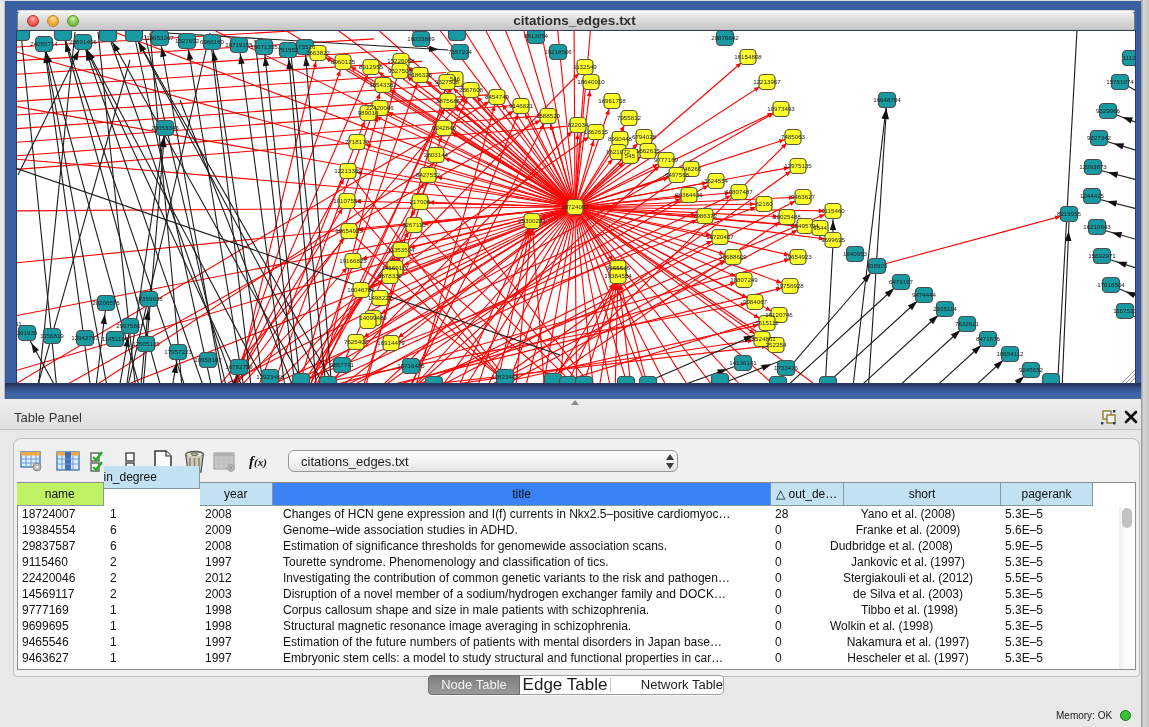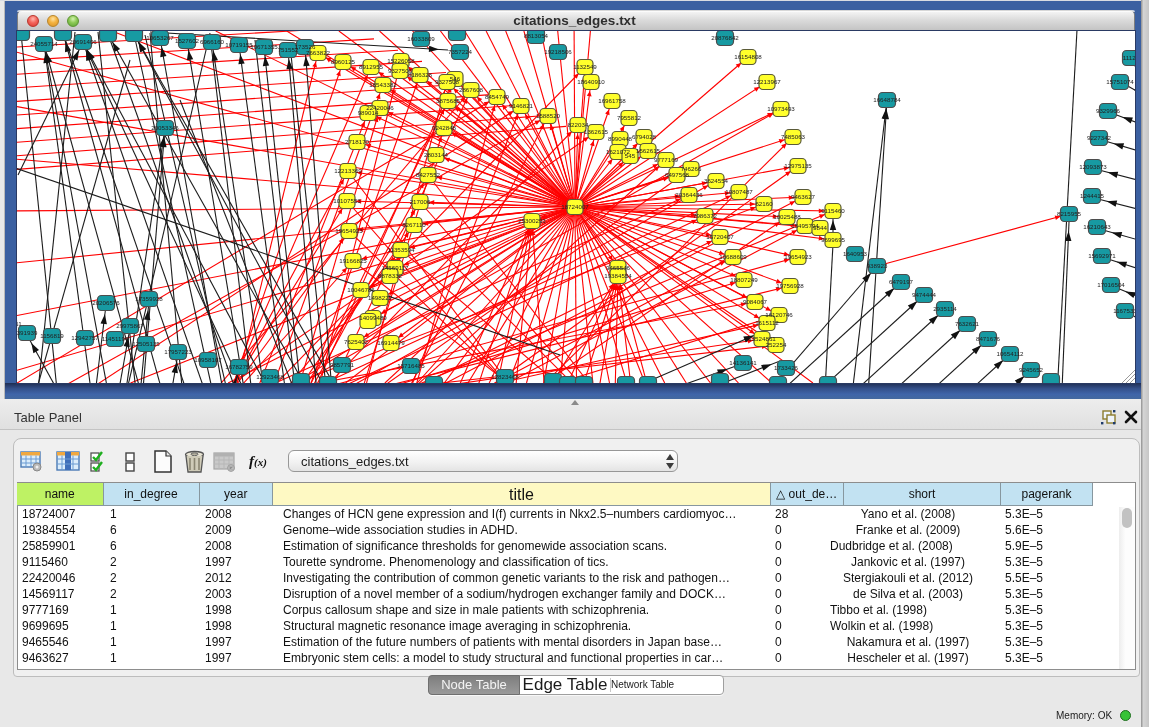--- a/index.html
+++ b/index.html
@@ -851,41 +851,41 @@
   </svg>
 <div class="abs" style="left:249px;top:452px;width:24px;height:18px;font-family:'Liberation Serif',serif;font-style:italic;font-weight:700;font-size:15px;color:#111;line-height:18px">f<span style="font-size:11px">(x)</span></div>
 
 <div class="abs" style="left:288px;top:450px;width:390px;height:22px;border:1px solid #979797;border-radius:6px;background:linear-gradient(#ffffff,#f2f2f2 55%,#e4e4e4)"></div>
 <div class="abs" style="left:301px;top:454px;font-size:13px;color:#1c1c1c">citations_edges.txt</div>
 <div class="abs" style="left:666px;top:454px;width:0;height:0;border-left:4.5px solid transparent;border-right:4.5px solid transparent;border-bottom:6px solid #3c3c3c"></div>
 <div class="abs" style="left:666px;top:463px;width:0;height:0;border-left:4.5px solid transparent;border-right:4.5px solid transparent;border-top:6px solid #3c3c3c"></div>
 
 <div class="abs" style="left:17px;top:482px;width:1119px;height:188px;background:#fff;border:1px solid #8d8d8d"></div>
 <div class="abs" style="left:17.0px;top:483px;width:86.5px;height:23px;background:#bef264;border-right:1px solid #87979f;border-bottom:1px solid #87979f;font-size:12px;color:#111;text-align:center;line-height:23px;overflow:hidden;white-space:nowrap">name</div>
-<div class="abs" style="left:103.5px;top:483px;width:96.0px;height:23px;background:#c2e2f2;border-right:1px solid #87979f;border-bottom:1px solid #87979f;font-size:12px;color:#111;text-align:center;line-height:23px;overflow:hidden;white-space:nowrap">in_degree</div>
+<div class="abs" style="left:103.5px;top:466px;width:96.0px;height:23px;background:#c2e2f2;border-right:1px solid #87979f;border-bottom:1px solid #87979f;font-size:12px;color:#111;text-align:left;line-height:23px;overflow:hidden;white-space:nowrap">in_degree</div>
 <div class="abs" style="left:199.5px;top:483px;width:73.5px;height:23px;background:#c2e2f2;border-right:1px solid #87979f;border-bottom:1px solid #87979f;font-size:12px;color:#111;text-align:center;line-height:23px;overflow:hidden;white-space:nowrap">year</div>
-<div class="abs" style="left:273.0px;top:483px;width:498.0px;height:23px;background:#fef9c3;border-right:1px solid #87979f;border-bottom:1px solid #87979f;font-size:16px;color:#111;text-align:center;line-height:23px;overflow:hidden;white-space:nowrap">title</div>
+<div class="abs" style="left:273.0px;top:483px;width:498.0px;height:23px;background:#3b82f6;border-right:1px solid #87979f;border-bottom:1px solid #87979f;font-size:12px;color:#111;text-align:center;line-height:23px;overflow:hidden;white-space:nowrap">title</div>
 <div class="abs" style="left:771.0px;top:483px;width:73.0px;height:23px;background:#c2e2f2;border-right:1px solid #87979f;border-bottom:1px solid #87979f;font-size:12px;color:#111;text-align:left;padding-left:5px;line-height:23px;overflow:hidden;white-space:nowrap">△ out_de…</div>
 <div class="abs" style="left:844.0px;top:483px;width:157.0px;height:23px;background:#c2e2f2;border-right:1px solid #87979f;border-bottom:1px solid #87979f;font-size:12px;color:#111;text-align:center;line-height:23px;overflow:hidden;white-space:nowrap">short</div>
 <div class="abs" style="left:1001.0px;top:483px;width:92.0px;height:23px;background:#c2e2f2;border-right:1px solid #87979f;border-bottom:1px solid #87979f;font-size:12px;color:#111;text-align:center;line-height:23px;overflow:hidden;white-space:nowrap">pagerank</div>
 <div class="cell" style="left:22px;top:507px">18724007</div>
 <div class="cell" style="left:110px;top:507px">1</div>
 <div class="cell" style="left:205px;top:507px">2008</div>
-<div class="cell" style="left:283px;top:507px">Changes of HCN gene expression and I(f) currents in Nkx2.5–numbers cardiomyoc…</div>
+<div class="cell" style="left:283px;top:507px">Changes of HCN gene expression and I(f) currents in Nkx2.5–positive cardiomyoc…</div>
 <div class="cell" style="left:775px;top:507px">28</div>
 <div class="cell" style="left:830px;top:507px;width:156px;text-align:center">Yano et al. (2008)</div>
 <div class="cell" style="left:1005px;top:507px">5.3E–5</div>
 <div class="cell" style="left:22px;top:523px">19384554</div>
 <div class="cell" style="left:110px;top:523px">6</div>
 <div class="cell" style="left:205px;top:523px">2009</div>
 <div class="cell" style="left:283px;top:523px">Genome–wide association studies in ADHD.</div>
 <div class="cell" style="left:775px;top:523px">0</div>
 <div class="cell" style="left:830px;top:523px;width:156px;text-align:center">Franke et al. (2009)</div>
 <div class="cell" style="left:1005px;top:523px">5.6E–5</div>
-<div class="cell" style="left:22px;top:539px">25859901</div>
+<div class="cell" style="left:22px;top:539px">29837587</div>
 <div class="cell" style="left:110px;top:539px">6</div>
 <div class="cell" style="left:205px;top:539px">2008</div>
 <div class="cell" style="left:283px;top:539px">Estimation of significance thresholds for genomewide association scans.</div>
 <div class="cell" style="left:775px;top:539px">0</div>
 <div class="cell" style="left:830px;top:539px;width:156px;text-align:left">Dudbridge et al. (2008)</div>
 <div class="cell" style="left:1005px;top:539px">5.9E–5</div>
 <div class="cell" style="left:22px;top:555px">9115460</div>
 <div class="cell" style="left:110px;top:555px">2</div>
 <div class="cell" style="left:205px;top:555px">1997</div>
 <div class="cell" style="left:283px;top:555px">Tourette syndrome. Phenomenology and classification of tics.</div>
@@ -904,21 +904,21 @@
 <div class="cell" style="left:205px;top:587px">2003</div>
 <div class="cell" style="left:283px;top:587px">Disruption of a novel member of a sodium/hydrogen exchanger family and DOCK…</div>
 <div class="cell" style="left:775px;top:587px">0</div>
 <div class="cell" style="left:830px;top:587px;width:156px;text-align:center">de Silva et al. (2003)</div>
 <div class="cell" style="left:1005px;top:587px">5.3E–5</div>
 <div class="cell" style="left:22px;top:603px">9777169</div>
 <div class="cell" style="left:110px;top:603px">1</div>
 <div class="cell" style="left:205px;top:603px">1998</div>
 <div class="cell" style="left:283px;top:603px">Corpus callosum shape and size in male patients with schizophrenia.</div>
 <div class="cell" style="left:775px;top:603px">0</div>
-<div class="cell" style="left:830px;top:603px;width:156px;text-align:left">Tibbo et al. (1998)</div>
+<div class="cell" style="left:802px;top:603px;width:156px;text-align:right">Tibbo et al. (1998)</div>
 <div class="cell" style="left:1005px;top:603px">5.3E–5</div>
 <div class="cell" style="left:22px;top:619px">9699695</div>
 <div class="cell" style="left:110px;top:619px">1</div>
 <div class="cell" style="left:205px;top:619px">1998</div>
 <div class="cell" style="left:283px;top:619px">Structural magnetic resonance image averaging in schizophrenia.</div>
 <div class="cell" style="left:775px;top:619px">0</div>
 <div class="cell" style="left:830px;top:619px;width:156px;text-align:left">Wolkin et al. (1998)</div>
 <div class="cell" style="left:1005px;top:619px">5.3E–5</div>
 <div class="cell" style="left:22px;top:635px">9465546</div>
 <div class="cell" style="left:110px;top:635px">1</div>
@@ -935,18 +935,18 @@
 <div class="cell" style="left:830px;top:651px;width:156px;text-align:center">Hescheler et al. (1997)</div>
 <div class="cell" style="left:1005px;top:651px">5.3E–5</div>
 
 <div class="abs" style="left:1119px;top:507px;width:16px;height:162px;background:linear-gradient(90deg,#ededed,#fdfdfd 40%,#fdfdfd)"></div>
 <div class="abs" style="left:1122px;top:508px;width:10px;height:20px;border-radius:5px;background:#c2c2c2"></div>
 
 <div class="abs" style="left:428px;top:675px;width:296px;height:20px;background:#fff;border:1px solid #9f9f9f;border-radius:4px;box-shadow:0 1px 0 rgba(255,255,255,.7)"></div>
 <div class="abs" style="left:428px;top:675px;width:92px;height:20px;background:linear-gradient(#7e7e7e,#9a9a9a);border:1px solid #6f6f6f;border-radius:4px 0 0 4px"></div>
 <div class="abs" style="left:428px;top:678px;width:92px;height:14px;text-align:center;font-size:13px;line-height:14px;color:#f4f4f4">Node Table</div>
 <div class="abs" style="left:520px;top:678px;width:91px;height:14px;text-align:center;font-size:17px;line-height:14px;color:#1b1b1b;border-right:1px solid #c9c9c9">Edge Table</div>
-<div class="abs" style="left:611px;top:678px;width:112px;height:14px;text-align:left;font-size:10px;line-height:14px;color:#1b1b1b">Network Table</div>
+<div class="abs" style="left:611px;top:678px;width:112px;height:14px;text-align:right;font-size:13px;line-height:14px;color:#1b1b1b">Network Table</div>
 
 <div class="abs" style="left:1056px;top:710px;font-size:10px;color:#222">Memory: OK</div>
 <div class="abs" style="left:1120px;top:710px;width:11px;height:11px;border-radius:50%;background:#36c336;border:1.5px solid #1d6e1d"></div>
 
 <div class="abs" style="left:1141px;top:0;width:8px;height:727px;background:linear-gradient(90deg,#8f8f8f,#d4d4d4 30%,#c6c6c6)"></div>
 
 </body></html>

